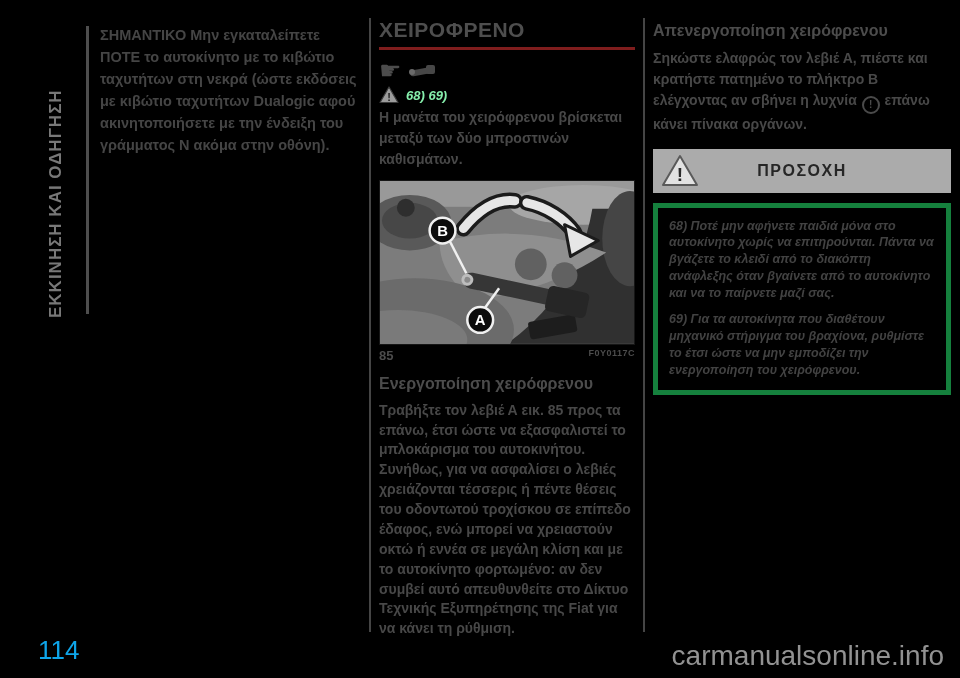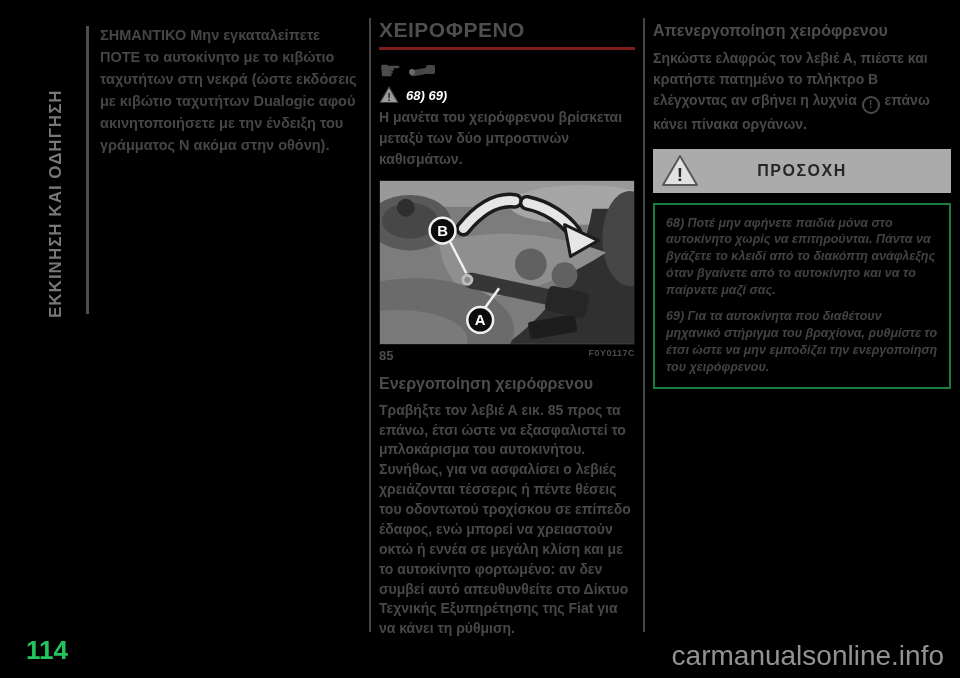--- a/index.html
+++ b/index.html
@@ -27,21 +27,21 @@
 
   .body-text{font-size:14px;font-weight:bold;line-height:1.5;color:#484848;margin:0 0 10px;}
   .col1 .body-text{font-size:14.5px;line-height:1.52;color:#454545;}
 
   .section-title{
     font-size:21px;font-weight:bold;color:#4e4e4e;letter-spacing:.5px;
     border-bottom:3px solid #7f1d1d;padding-bottom:5px;margin:0 0 8px;
   }
   .icon-row{display:flex;align-items:center;gap:7px;margin:3px 0;}
   .hand-glyph{font-size:25px;color:#4c4c4c;line-height:1;}
-  .warn-refs{font-size:13px;font-weight:bold;font-style:italic;color:#ffffff;}
+  .warn-refs{font-size:13px;font-weight:bold;font-style:italic;color:#86efac;}
 
   .figure{margin:8px 0 0;border:1px solid #161616;line-height:0;}
   .figure svg{display:block;width:100%;height:auto;}
   .figure-caption{display:flex;justify-content:space-between;align-items:flex-start;margin:3px 0 12px;}
   .fig-num{font-weight:bold;font-size:13px;color:#4c4c4c;}
   .fig-code{font-size:9px;font-weight:bold;color:#4c4c4c;letter-spacing:.5px;}
 
   .subsection-title{font-size:16px;font-weight:bold;color:#4c4c4c;margin:4px 0 8px;}
   .col2 .body-text.main{font-size:14px;line-height:1.42;}
 
@@ -51,27 +51,27 @@
     vertical-align:-3px;margin:0 1px;
   }
 
   .caution-bar{
     height:44px;background:#ababab;display:flex;align-items:center;justify-content:center;
     position:relative;margin-top:14px;
   }
   .caution-bar-title{font-size:16px;font-weight:bold;color:#262626;letter-spacing:1.5px;}
   .caution-bar .tri{position:absolute;left:8px;top:5px;}
 
-  .caution-box{border:2px solid #15803d;margin-top:10px;padding:10px 11px 2px;}
+  .caution-box{border:5px solid #15803d;margin-top:10px;padding:10px 11px 2px;}
   .caution-item{
     font-size:12.5px;font-weight:bold;font-style:italic;color:#424242;
     line-height:1.34;margin:0 0 10px;
   }
 
-  .page-number{position:absolute;left:26px;bottom:12px;font-size:26px;font-weight:bold;color:#22c55e;}
+  .page-number{position:absolute;left:38px;bottom:12px;font-size:26px;font-weight:normal;color:#0ea5e9;}
   .watermark{position:absolute;right:16px;bottom:6px;font-size:28px;color:#929292;}
 </style>
 </head>
 <body>
 
 <div class="sidebar-label">ΕΚΚΙΝΗΣΗ ΚΑΙ ΟΔΗΓΗΣΗ</div>
 <div class="sidebar-rule"></div>
 
 <div class="col1">
   <p class="body-text">ΣΗΜΑΝΤΙΚΟ Μην εγκαταλείπετε ΠΟΤΕ το αυτοκίνητο με το κιβώτιο ταχυτήτων στη νεκρά (ώστε εκδόσεις με κιβώτιο ταχυτήτων Dualogic αφού ακινητοποιήσετε με την ένδειξη του γράμματος Ν ακόμα στην οθόνη).</p>

